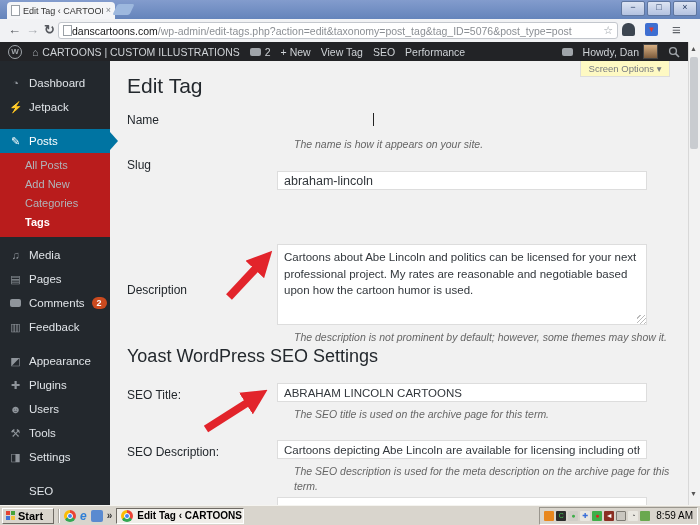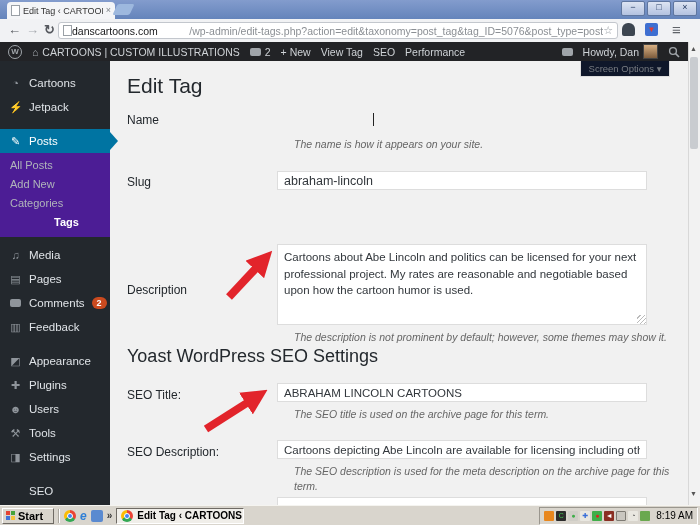--- a/index.html
+++ b/index.html
@@ -18,21 +18,21 @@
   .win-controls{right:3px;top:1px;display:flex;gap:2px;}
   .win-btn{width:22px;height:13px;background:linear-gradient(#dde4f2,#b3c2e0);border:1px solid #5f769f;
            border-radius:2px;font-size:9px;line-height:11px;text-align:center;color:#1f355e;}
 
   
   .toolbar{left:0;top:19px;width:700px;height:23px;background:#f1f2f4;border-bottom:1px solid #c6c9ce;}
   .nav-glyph{font-size:13px;font-weight:bold;color:#55585e;top:22px;}
   .omnibox{left:58px;top:22px;width:550px;height:15px;background:#fff;border:1px solid #c3c7cd;border-radius:3px;
            display:flex;align-items:center;padding:0 4px;font-size:10.5px;white-space:nowrap;overflow:hidden;}
   .url-domain{color:#17181a;}
-  .url-path{color:#8b8f94;flex:1;overflow:hidden;text-align:right;}
+  .url-path{color:#8b8f94;flex:1;overflow:hidden;}
   .ghost{left:622px;top:23px;width:13px;height:13px;background:#3c4550;border-radius:6px 6px 2px 2px;}
   .ext2{left:645px;top:23px;width:13px;height:13px;background:#3e6fd1;border-radius:2px;color:#e63b2e;
         font-size:8px;line-height:13px;text-align:center;}
   .menu-btn{left:672px;top:21px;font-size:15px;color:#5f6368;}
 
   
   .adminbar{left:0;top:42px;width:688px;height:19px;background:#222326;display:flex;align-items:center;
             gap:10px;padding:0 8px;font-size:10.5px;color:#cfd3d7;box-sizing:border-box;}
   .wp-logo{width:12px;height:12px;border:1.5px solid #a0a5aa;border-radius:50%;color:#a0a5aa;
            font-size:8px;line-height:12px;text-align:center;font-weight:bold;flex:0 0 auto;}
@@ -43,31 +43,31 @@
   .avatar{width:13px;height:13px;background:linear-gradient(#d8b084,#7d5c3c);border:1px solid #444;}
   .glyph-ico{color:#a0a5aa;}
 
   
   .sidebar{left:0;top:61px;width:110px;height:444px;background:#23282d;color:#dfe3e7;font-size:11.5px;padding-top:10px;box-sizing:border-box;}
   .sb-item{display:flex;align-items:center;gap:7px;height:24px;padding-left:9px;position:relative;}
   .sb-ico{width:13px;text-align:center;color:#8f959b;font-size:11px;flex:0 0 auto;}
   .sb-item.active{background:#0074a2;color:#fff;}
   .sb-item.active .sb-ico{color:#fff;}
   .sb-item.active::after{content:"";position:absolute;right:-8px;top:3px;border:9px solid transparent;border-left:8px solid #0074a2;border-right:0;}
-  .sb-sub{background:#4c1d95;padding:3px 0 5px;}
+  .sb-sub{background:#b91c1c;padding:3px 15px 5px;}
   .sb-sub-item{height:19px;line-height:19px;padding-left:10px;color:#b0b5ba;font-size:11px;}
-  .sb-sub-item.current{color:#fff;font-weight:bold;margin-left:44px;}
+  .sb-sub-item.current{color:#fff;font-weight:bold;}
   .sb-gap{height:10px;}
   .cbadge{background:#ca4a1f;color:#fff;border-radius:8px;font-size:9px;line-height:12px;padding:0 5px;font-weight:bold;}
   .sb-bubble{width:11px;height:8px;background:#8f959b;border-radius:2px;position:relative;display:inline-block;}
   .sb-bubble::after{content:"";position:absolute;left:2px;bottom:-3px;border:3px solid transparent;border-top-color:#8f959b;border-left-width:2px;border-right-width:2px;}
   .seo-dot{width:11px;height:11px;border-radius:50%;background:radial-gradient(circle at 35% 35%,#f0833d,#c43d1d);}
 
   
-  .screen-options{left:580px;top:61px;width:88px;height:15px;background:#0f172a;border:1px solid #ddd;border-top:none;
+  .screen-options{left:580px;top:61px;width:88px;height:15px;background:#fef9c3;border:1px solid #ddd;border-top:none;
                   font-size:9.5px;color:#787c82;text-align:center;line-height:15px;}
   .page-title{left:127px;top:74px;font-size:21px;color:#23282d;font-weight:400;}
   .flabel{left:127px;font-size:12px;color:#23282d;}
   .finput{left:277px;width:370px;height:19px;background:#fff;border:1px solid #ddd;font-size:12.5px;color:#32373c;
           padding:0 6px;box-sizing:border-box;font-family:"Liberation Sans",sans-serif;}
   .finput.focused{border-color:#5b9dd9;box-shadow:0 0 2px rgba(30,140,190,.8);}
   .fhelp{left:294px;font-size:10.5px;font-style:italic;color:#666;width:390px;line-height:1.4;}
   .ftext{left:277px;top:244px;width:370px;height:81px;background:#fff;border:1px solid #ddd;font-size:11.5px;color:#32373c;
          padding:4px 6px;box-sizing:border-box;resize:none;font-family:"Liberation Sans",sans-serif;line-height:1.45;overflow:hidden;}
   .resize-grip{left:637px;top:315px;width:9px;height:9px;
@@ -162,21 +162,21 @@
     </span>
     <svg width="12" height="12" viewBox="0 0 12 12">
       <circle cx="5" cy="5" r="3.4" fill="none" stroke="#a0a5aa" stroke-width="1.4"></circle>
       <line x1="7.6" y1="7.6" x2="11" y2="11" stroke="#a0a5aa" stroke-width="1.6"></line>
     </svg>
   </div>
 
   <div class="abs sidebar">
     <div class="sb-item">
       <span class="sb-ico">◔</span>
-      <span>Cartoons</span>
+      <span>Dashboard</span>
       </div>
     <div class="sb-item">
       <span class="sb-ico">⚡</span>
       <span>Jetpack</span>
       </div>
     <div class="sb-gap"></div>
     <div class="sb-item active">
       <span class="sb-ico">✎</span>
       <span>Posts</span>
       </div>
@@ -236,21 +236,21 @@
       </div>
   </div>
 
   <div class="abs screen-options">Screen Options ▾</div>
   <div class="abs page-title">Edit Tag</div>
 
   <div class="abs flabel" style="top:113px;">Name</div>
   <div class="abs caret"></div>
   <div class="abs fhelp" style="top:137px;">The name is how it appears on your site.</div>
 
-  <div class="abs flabel" style="top:175px;">Slug</div>
+  <div class="abs flabel" style="top:158px;">Slug</div>
   <input class="abs finput" style="top: 171px;" value="abraham-lincoln">
 
   <div class="abs flabel" style="top:247px;margin-top:36px;">Description</div>
   <textarea class="abs ftext" style="">Cartoons about Abe Lincoln and politics can be licensed for your next professional project. My rates are reasonable and negotiable based upon how the cartoon humor is used.</textarea>
   <div class="abs resize-grip"></div>
   <div class="abs section-title">Yoast WordPress SEO Settings</div>
 
   <div class="abs fhelp" style="top:330px;">The description is not prominent by default; however, some themes may show it.</div>
 
   <div class="abs flabel" style="top:388px;">SEO Title:</div>
@@ -307,17 +307,17 @@
     <div class="tray">
       <span class="tico" style="background:#e8871e;"></span>
       <span class="tico" style="background:#2b2b2b;color:#3fbf4f;">C</span>
       <span class="tico" style="background:#cfcdc6;color:#3fae49;">●</span>
       <span class="tico" style="background:#e9e7e0;color:#3a6fd8;">✚</span>
       <span class="tico" style="background:#3fae49;color:#d22;">●</span>
       <span class="tico" style="background:#8b2f23;">◄</span>
       <span class="tico" style="background:#c9c6bf;border:1px solid #7e7b74;box-sizing:border-box;"></span>
       <span class="tico" style="background:#e9e7e0;color:#555;">◔</span>
       <span class="tico" style="background:#6aa84f;"></span>
-      <span class="tray-time">8:19 AM</span>
+      <span class="tray-time">8:59 AM</span>
     </div>
   </div>
 
 </div>
 
 </body></html>

